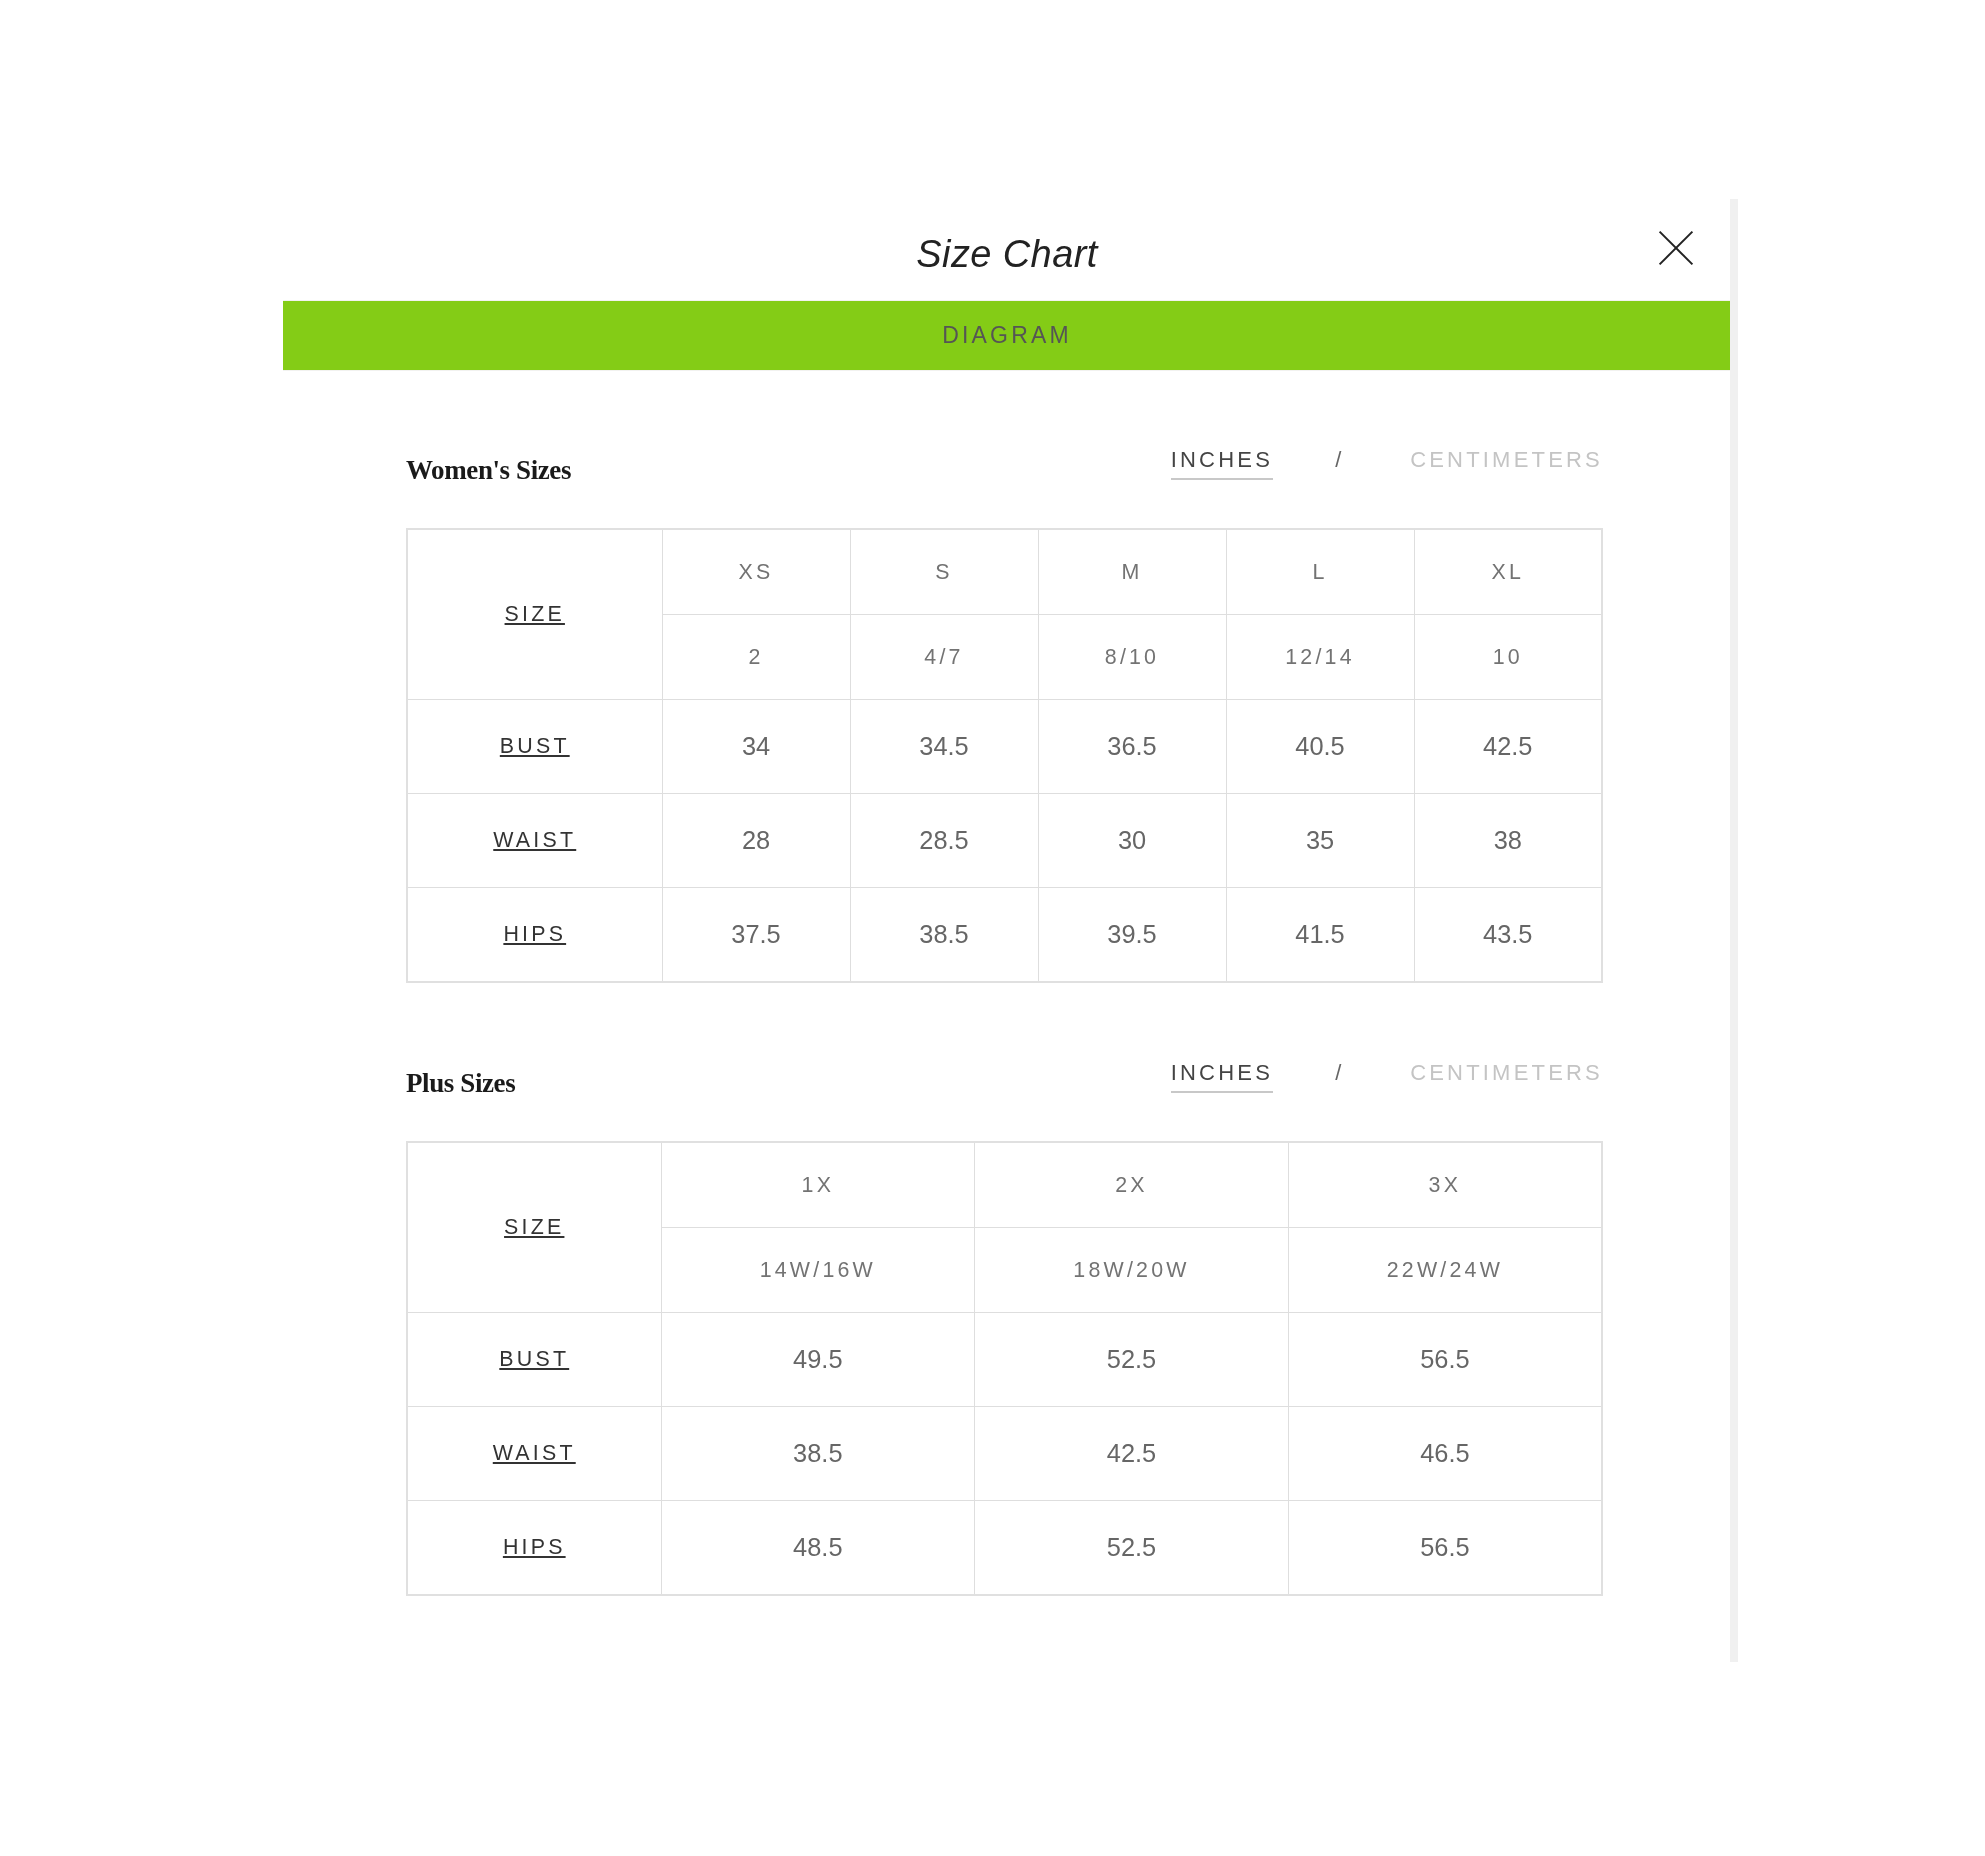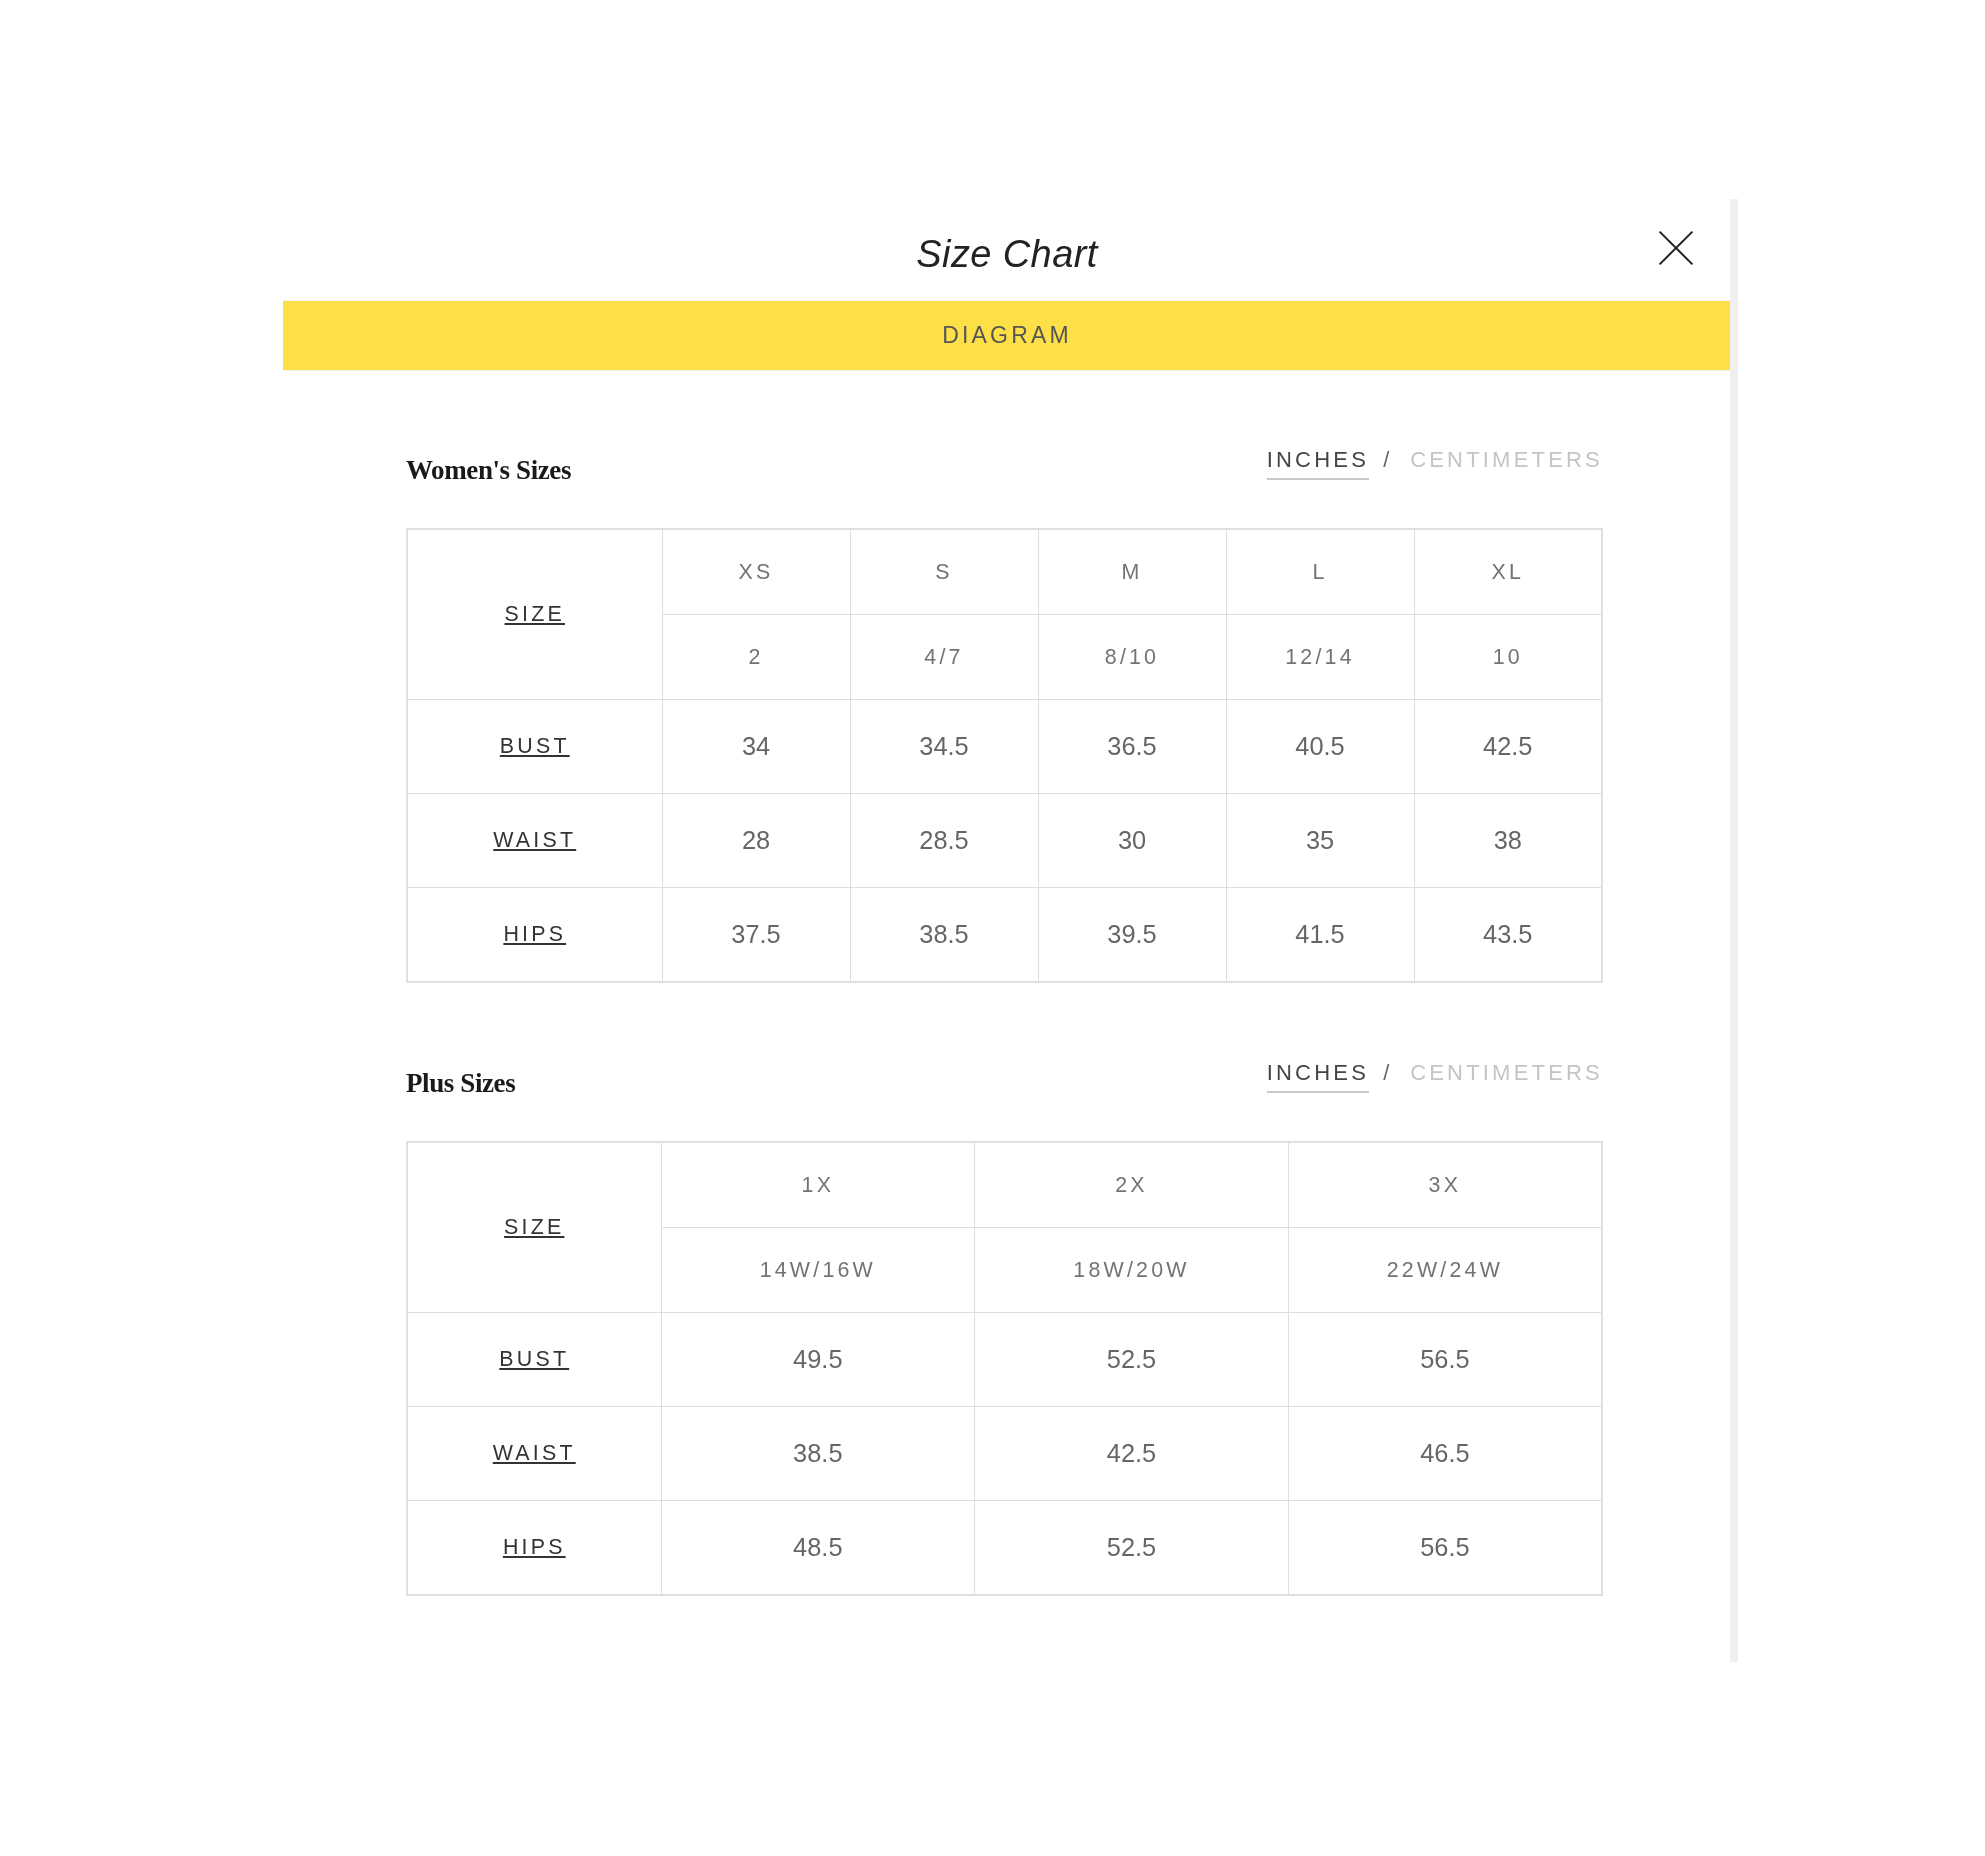--- a/index.html
+++ b/index.html
@@ -25,29 +25,29 @@
   .close svg { width:36px; height:36px; display:block; }
   .tabs {
     position:absolute; left:0; top:101px; width:1448px; height:71px; display:flex;
     border-top:1.6px solid #f2f2f0; border-bottom:1.6px solid #f2f2f0; box-sizing:border-box;
   }
   .tab {
     flex:0 0 auto; display:flex; align-items:center; justify-content:center;
     font-size:23px; letter-spacing:3.2px; color:#555; cursor:pointer;
   }
   .tab.active { width:721px; background:#f2f1ed; }
-  .tab.inactive { flex:1; background:#fde047; }
+  .tab.inactive { flex:1; background:#84cc16; }
   .section { position:absolute; left:123px; width:1197px; }
   .section-head { position:relative; height:48px; }
   .section-title {
     position:absolute; left:0; top:14px; font-family:Liberation Serif, serif; font-weight:bold;
     font-size:27px; color:#1a1a1a; letter-spacing:-0.4px;
   }
   .units {
-    position:absolute; right:0; top:6.4px; font-size:22px; letter-spacing:3.2px; display:flex; align-items:flex-start;
+    position:absolute; right:0; top:6.4px; font-size:22px; letter-spacing:3.2px; display:flex; align-items:flex-start;gap:48px;
   }
   .unit-inches { color:#444; border-bottom:2.4px solid #c8c8c8; padding-bottom:4.8px; cursor:pointer; }
   .unit-sep { color:#666; margin:0 17.5px 0 14.3px; }
   .unit-cm { color:#c4c4c4; cursor:pointer; }
   table.sz {
     position:absolute; left:0; border-collapse:collapse; width:1197px; table-layout:fixed;
     border:2.4px solid #e0e0e0;
   }
   table.sz td {
     border:1.6px solid #dedede; text-align:center; vertical-align:middle; padding:0;

